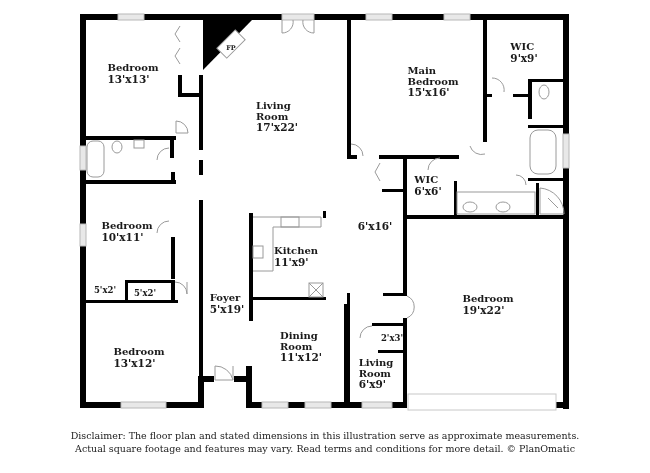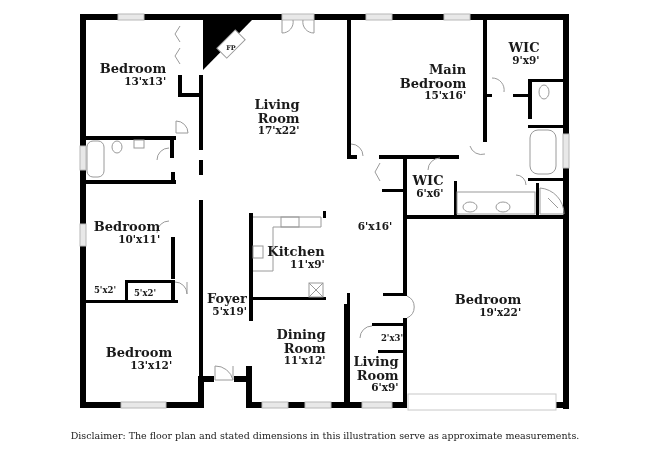--- a/index.html
+++ b/index.html
@@ -1,19 +1,19 @@
 <!DOCTYPE html>
 <html><head>
 <meta charset="utf-8">
 <style>
   html, body { margin:0; padding:0; background:#ffffff; }
   body { width:650px; height:473px; position:relative; overflow:hidden; font-family:"DejaVu Serif","Liberation Serif",serif; }
   #plan { position:absolute; left:0; top:0; }
-  .label { position:absolute; text-align:right; color:#1a1a1a; font-weight:bold; font-family:"DejaVu Serif","Liberation Serif",serif; line-height:1.05; transform:translate(-50%,-50%); white-space:nowrap; }
-  .label .nm { font-size:13px; display:block; }
+  .label { position:absolute; text-align:left; color:#1a1a1a; font-weight:bold; font-family:"DejaVu Serif","Liberation Serif",serif; line-height:1.05; transform:translate(-50%,-50%); white-space:nowrap; }
+  .label .nm { font-size:10px; display:block; }
   .label .dm { font-size:10.5px; display:block; }
   .label.small .nm, .label.small .dm { font-size:8.5px; }
   .disclaimer { position:absolute; left:0; width:650px; top:429px; text-align:center; font-family:"DejaVu Serif","Liberation Serif",serif; font-size:9.5px; color:#222; line-height:13px; }
   .disclaimer span { display:block; }
 </style>
 </head>
 <body>
 
 <svg id="plan" width="650" height="473" viewBox="0 0 650 473" xmlns="http://www.w3.org/2000/svg">
   <g fill="#000">
@@ -234,13 +234,14 @@
   <span class="dm">2'x3'</span>
 </div>
 
 <div class="label" style="left:488px;top:305px;">
   <span class="nm">Bedroom</span>
   <span class="dm">19'x22'</span>
 </div>
 
 <div class="disclaimer">
   <span>Disclaimer: The floor plan and stated dimensions in this illustration serve as approximate measurements.</span>
+  <span>Actual square footage and features may vary. Read terms and conditions for more detail. © PlanOmatic</span>
 </div>
 
 </body></html>

